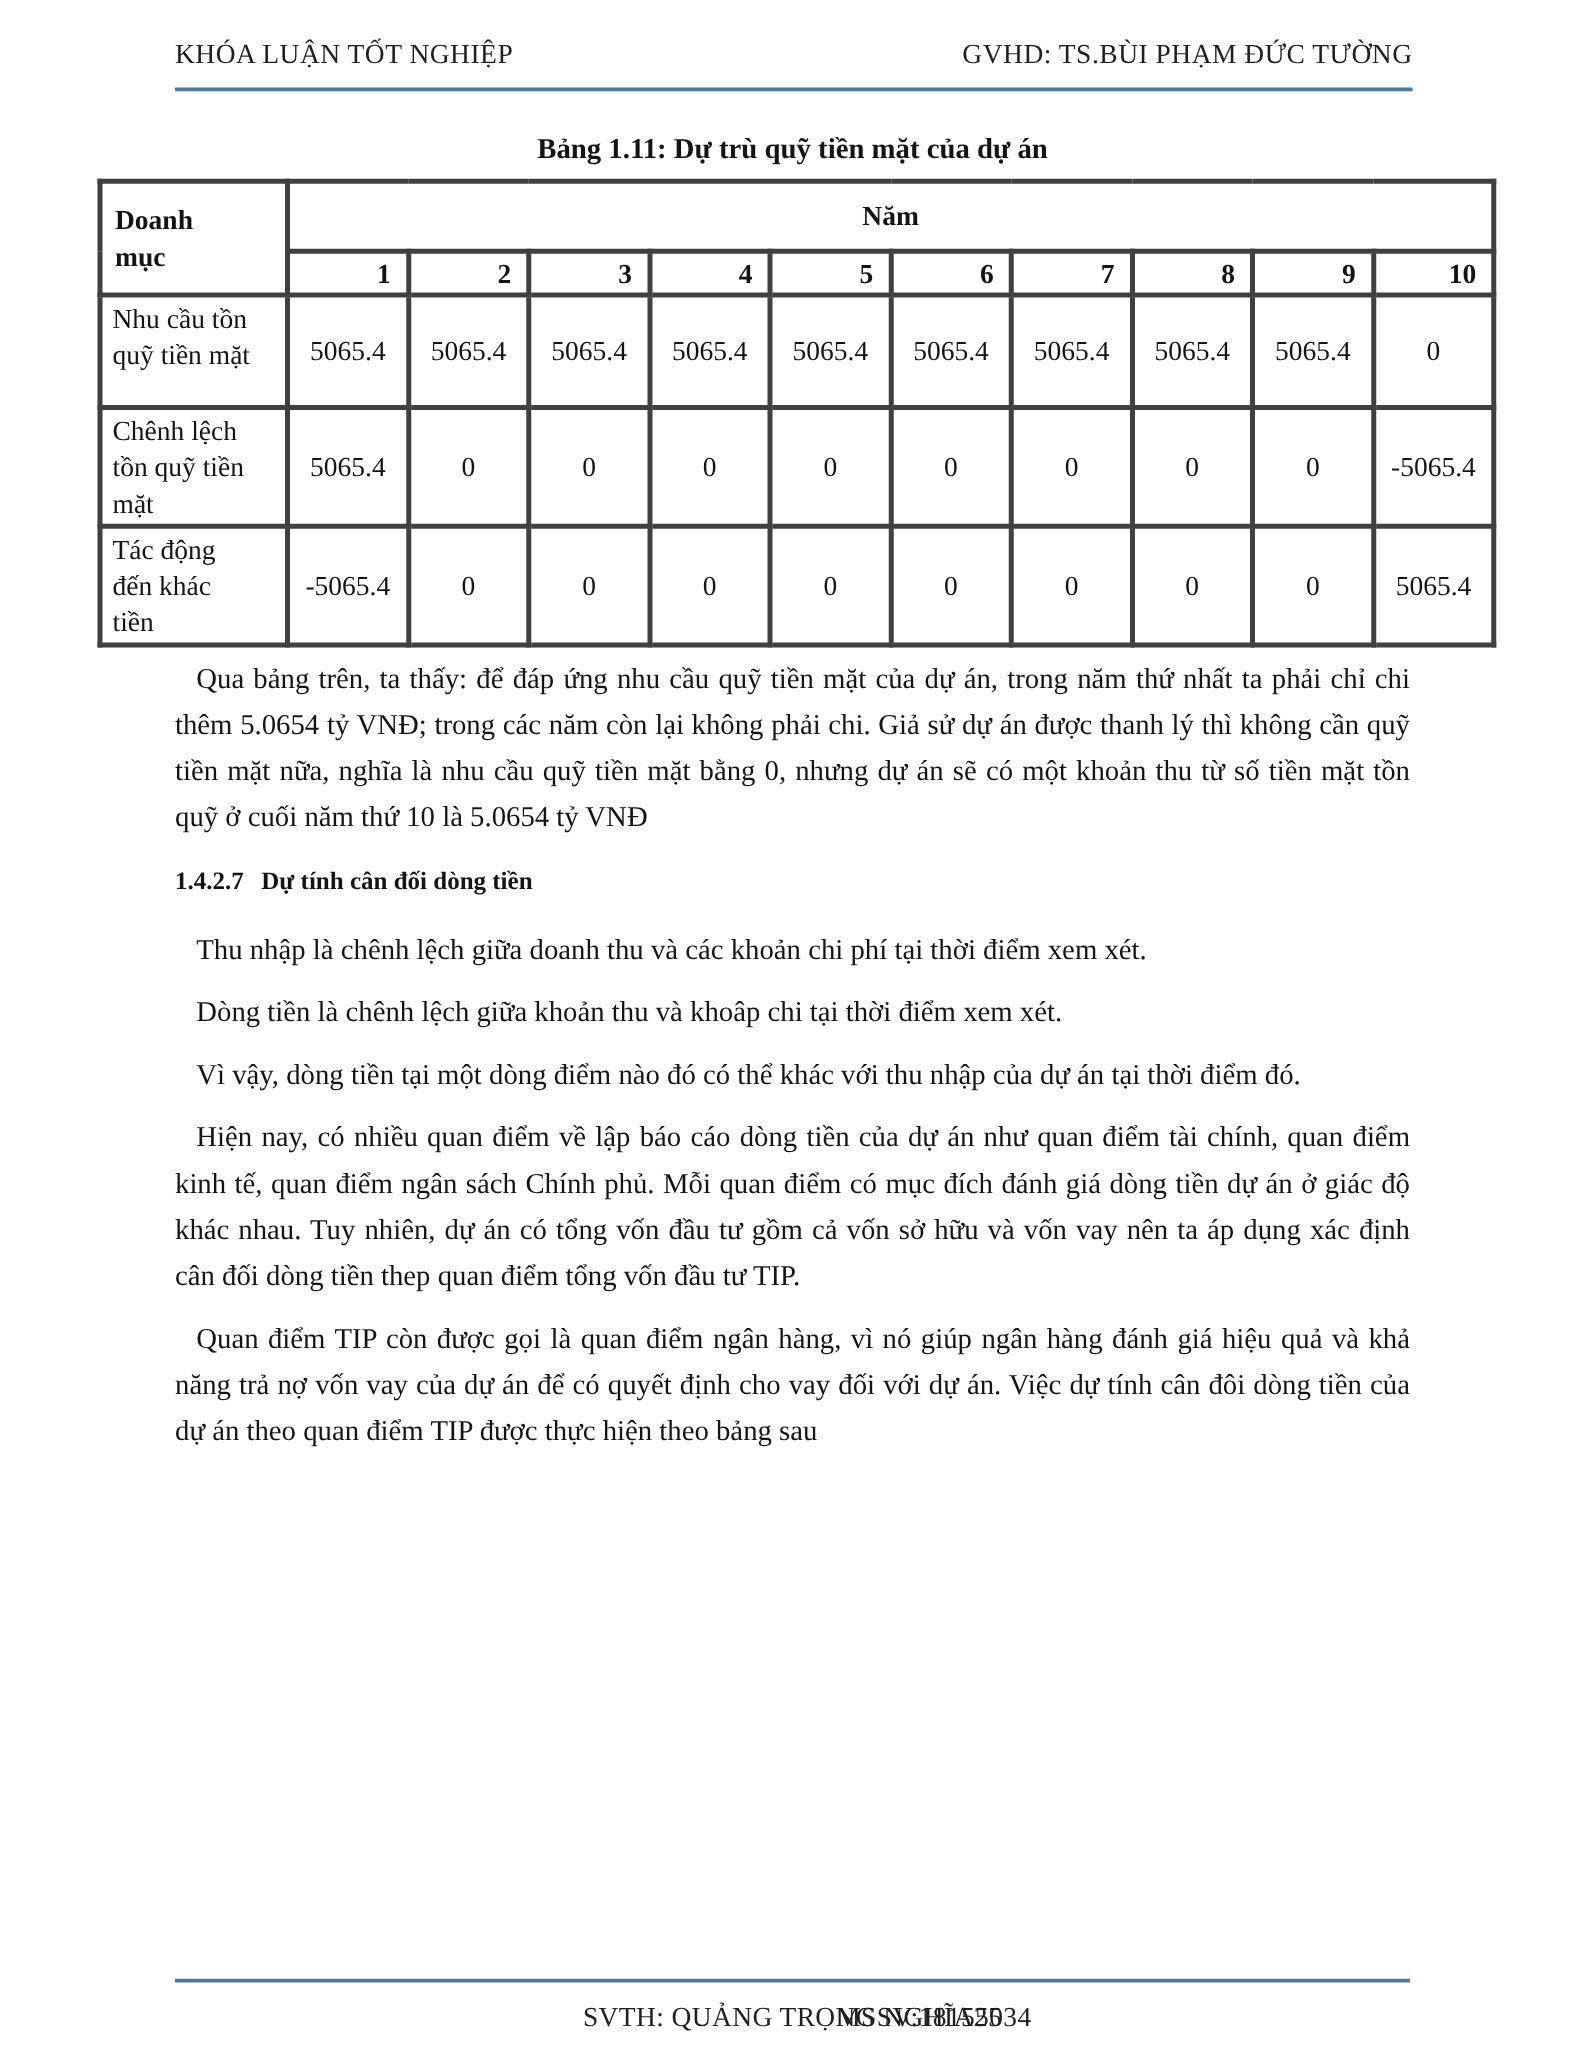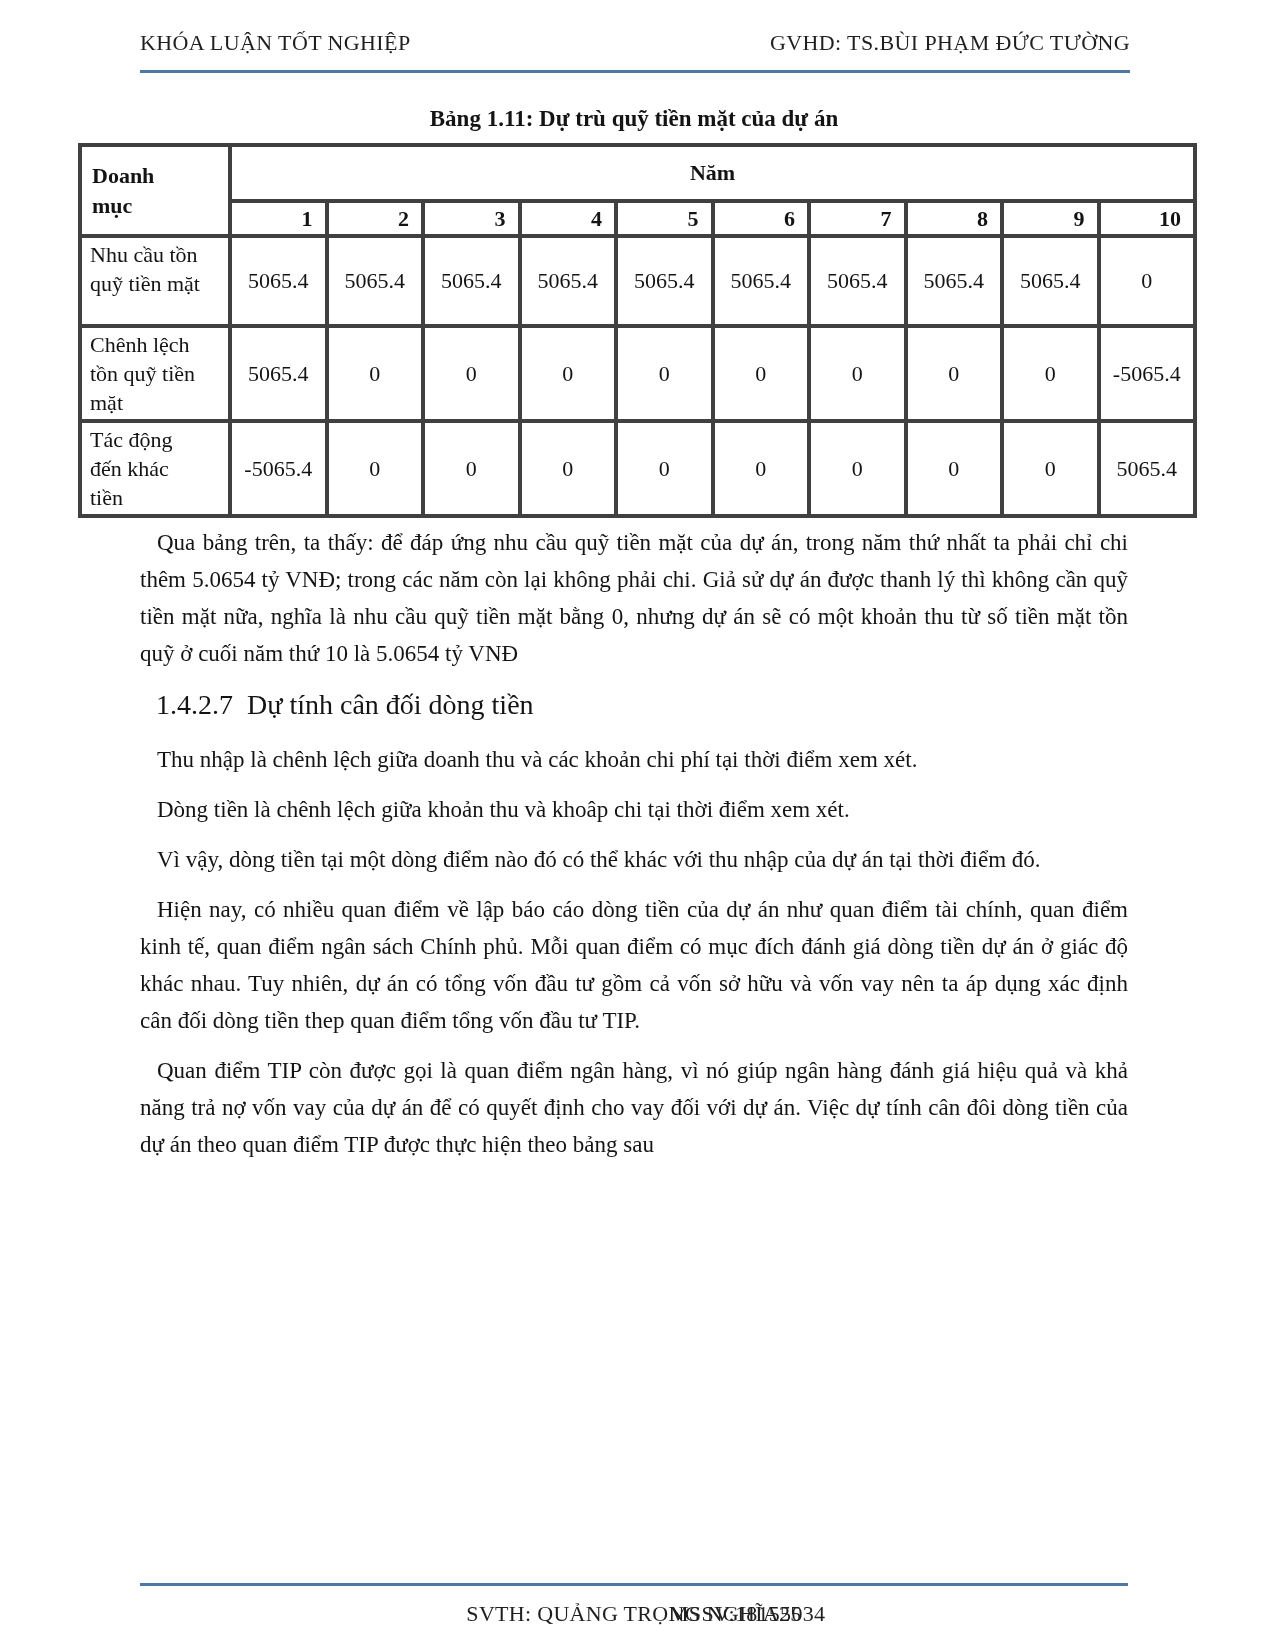--- a/index.html
+++ b/index.html
@@ -57,22 +57,22 @@
 
   
   .para {
     font-size: 23px; line-height: 37px;
     text-align: justify; text-indent: 17px;
     margin-bottom: 13px;
   }
   .para.first { margin-top: 6px; }
 
   .section-heading {
-    font-size: 28px; font-weight: normal; line-height: 36px;
-    margin: 15px 0 18px 16px;
+    font-size: 20px; font-weight: bold; line-height: 36px;
+    margin: 15px 0 18px 0;
   }
   .section-heading .sec-num { display: inline-block; margin-right: 14px; }
 
   
   .page-footer {
     position: absolute; top: 1583px; left: 140px; width: 988px;
     border-top: 3px solid #4c78a2;
     padding-top: 15px;
     font-size: 22px; letter-spacing: 0.3px; color: #1f1f1f;
     display: flex; justify-content: center;

